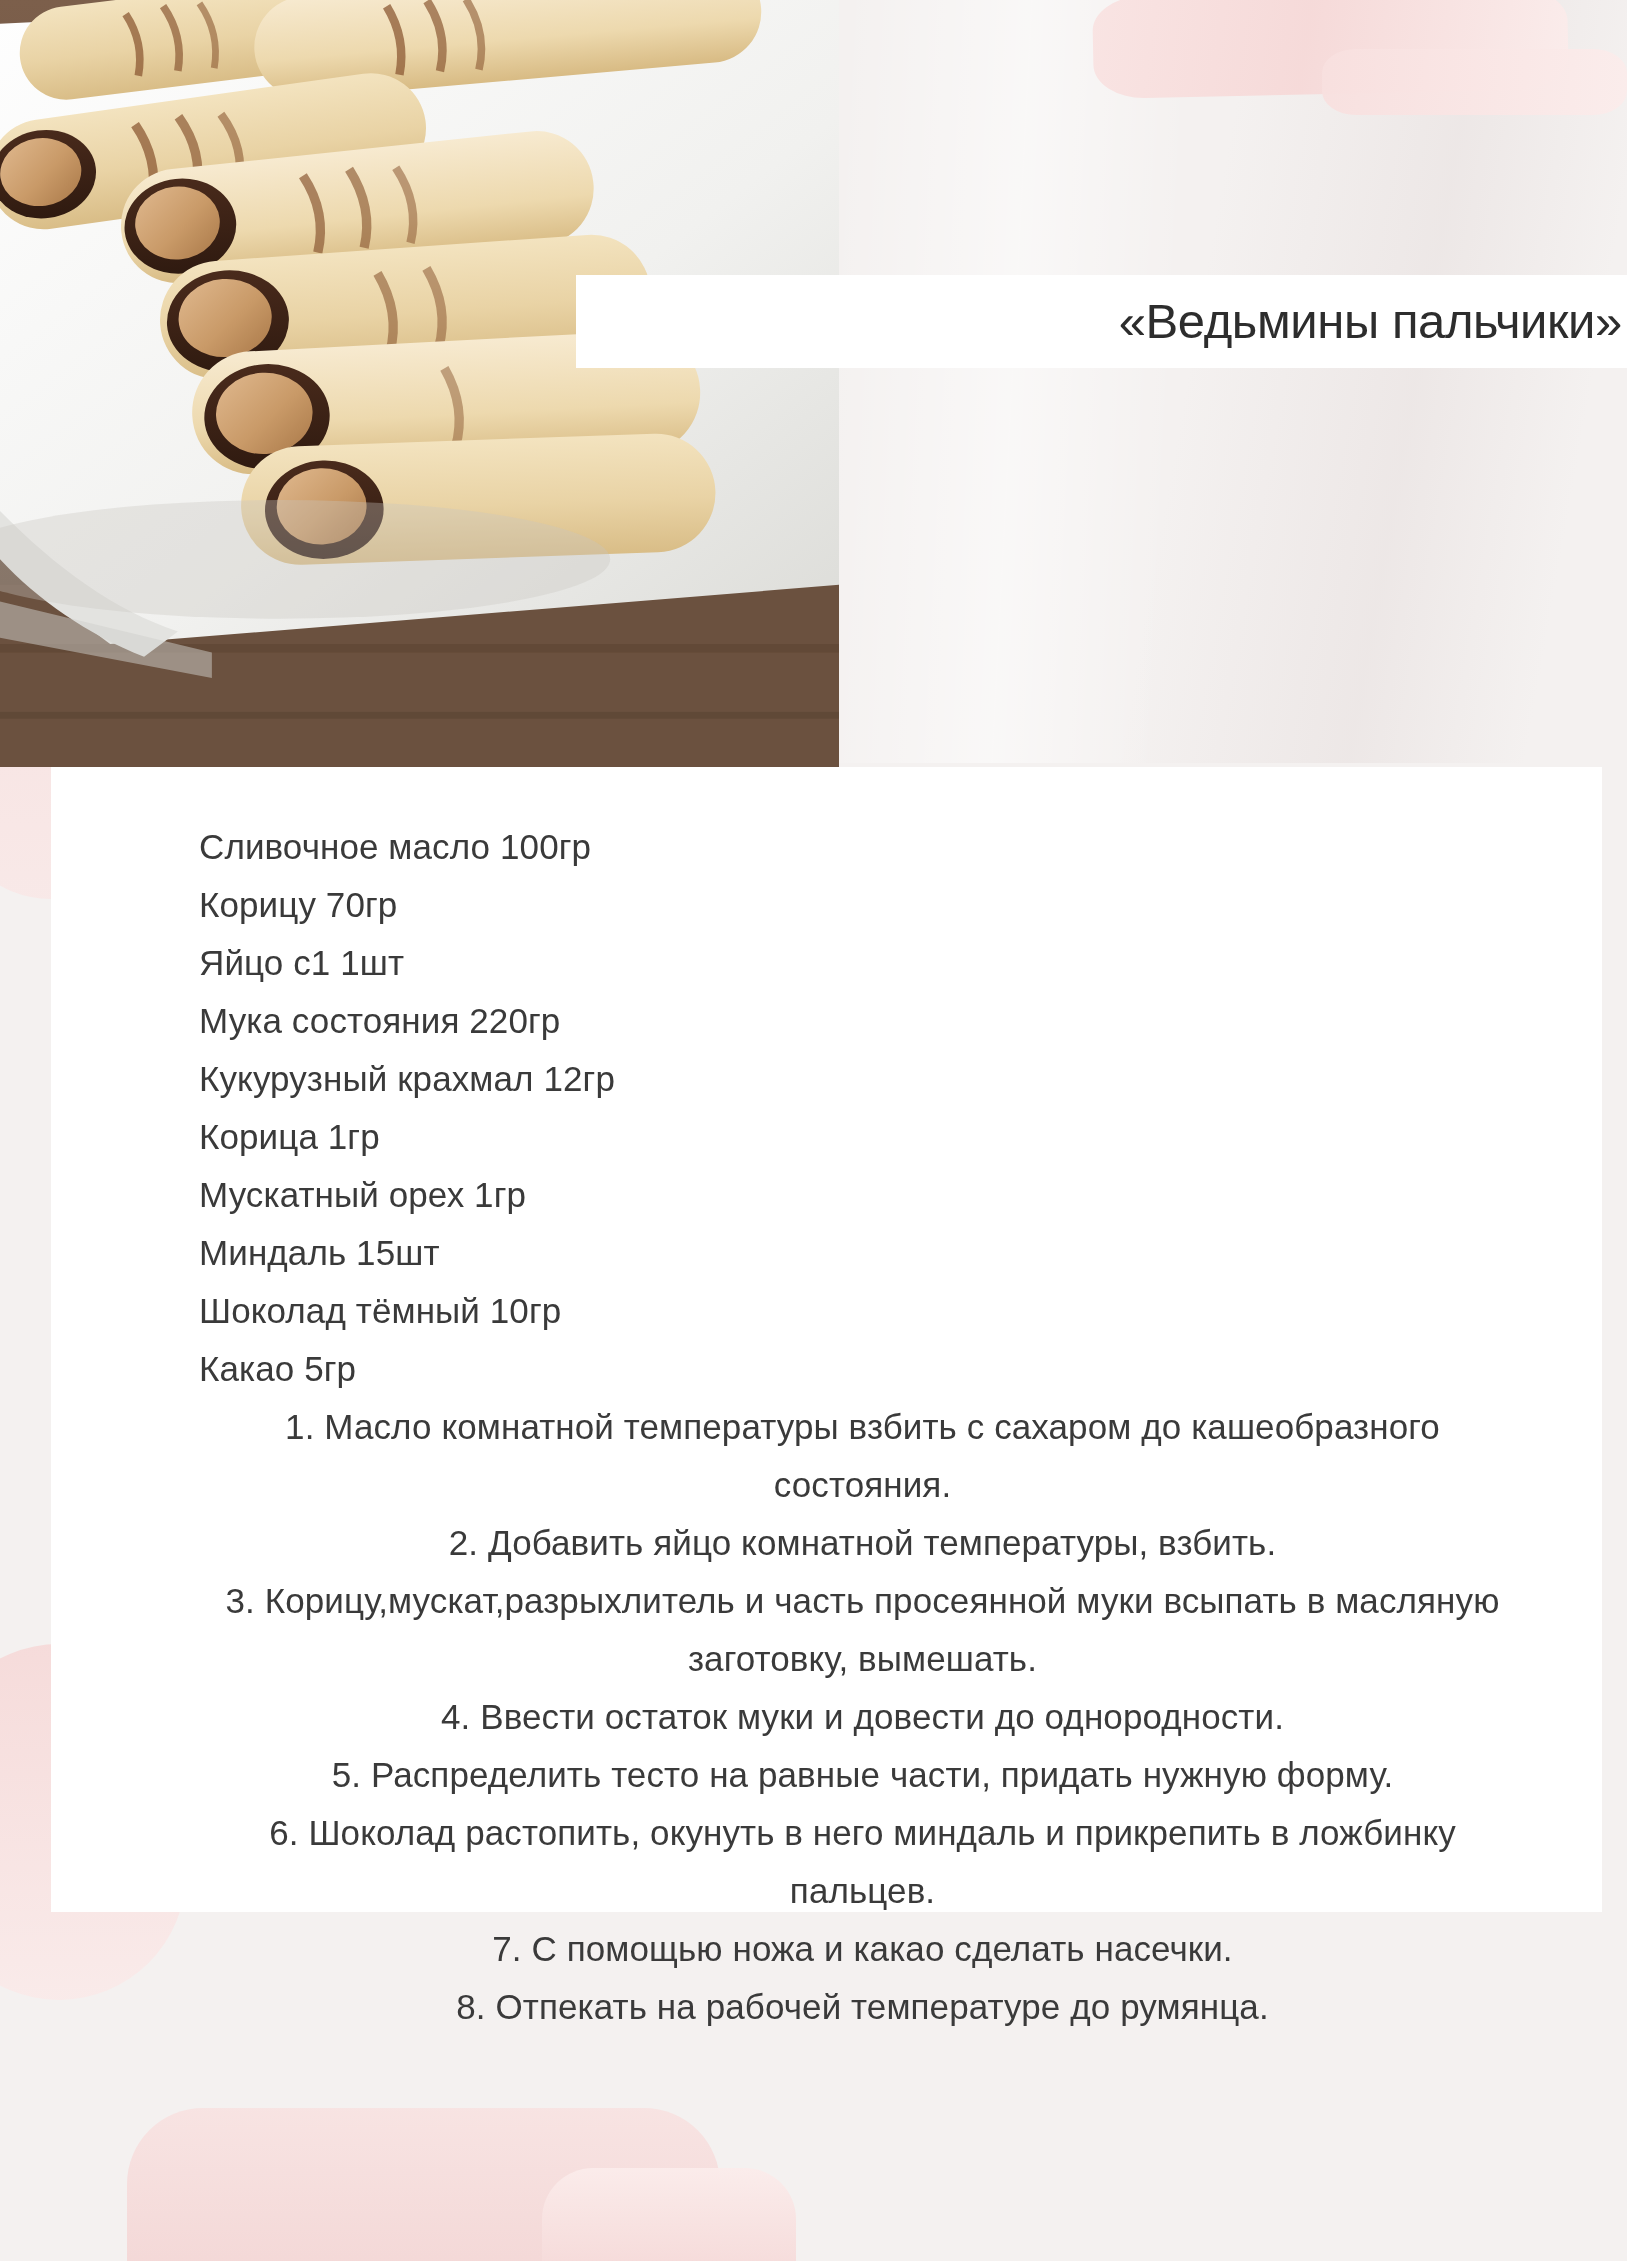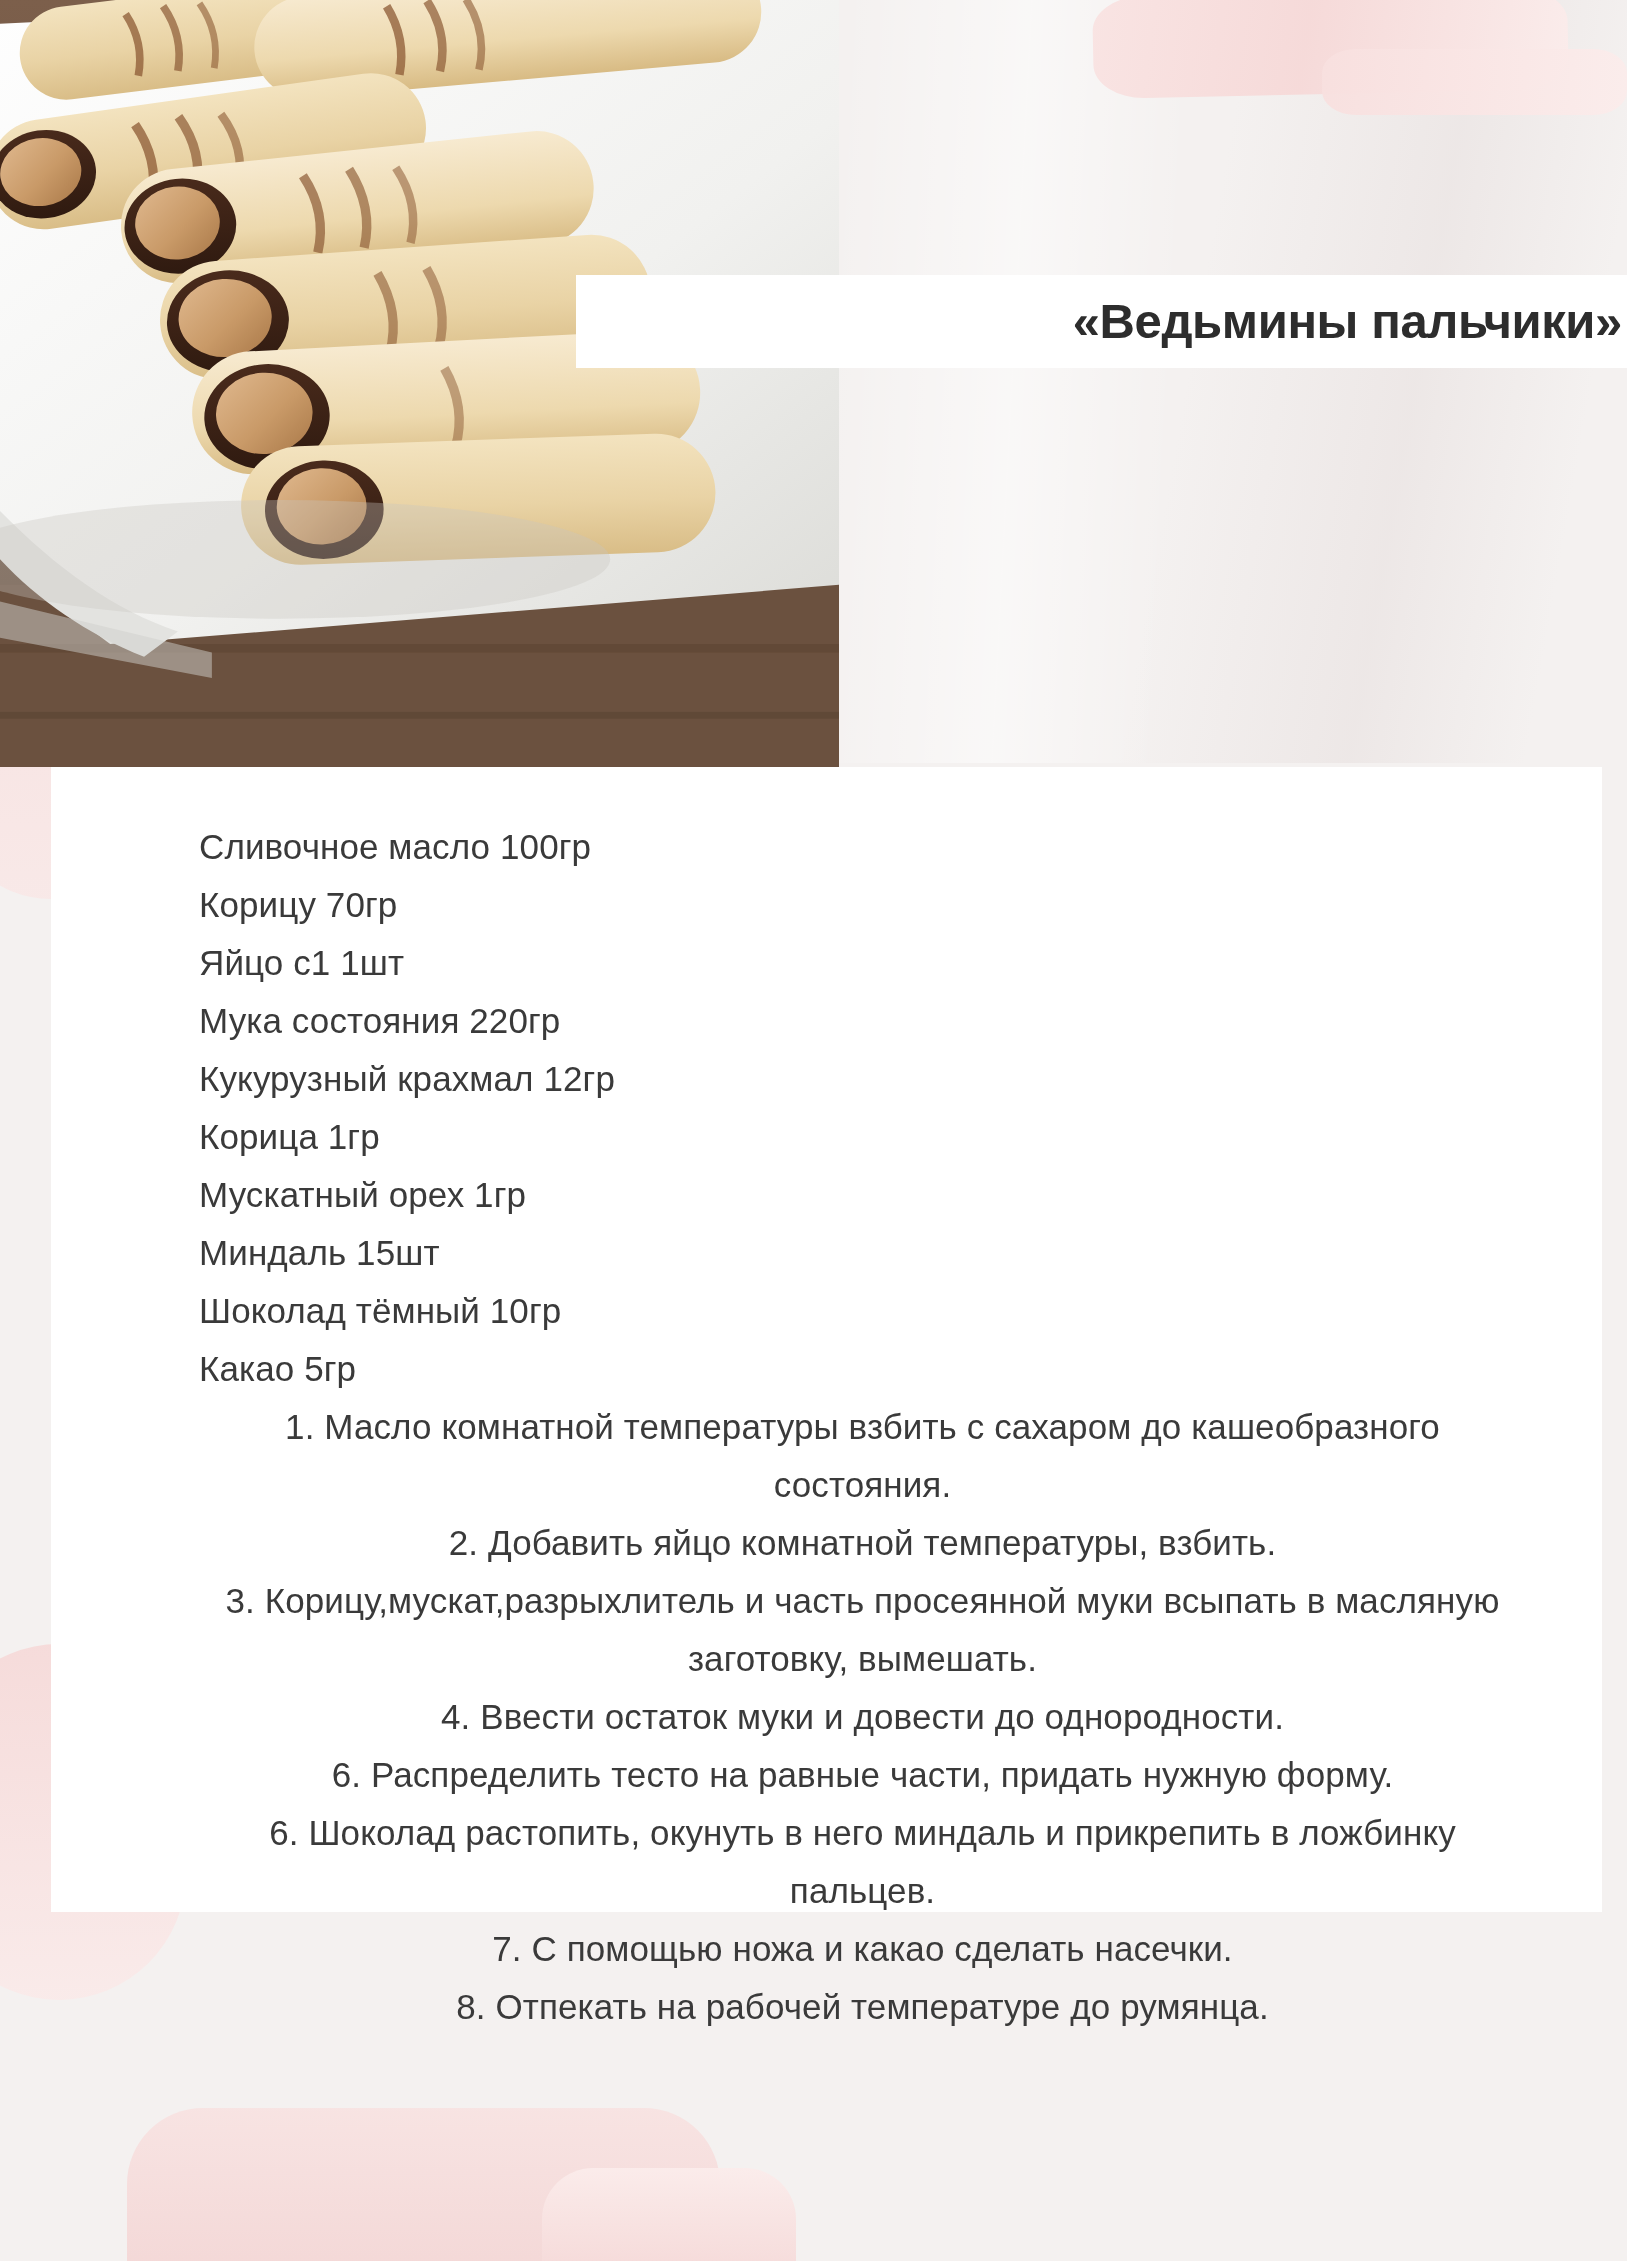--- a/index.html
+++ b/index.html
@@ -112,21 +112,21 @@
     display: flex;
     align-items: center;
     justify-content: flex-end;
     padding-right: 5.1px;
     box-sizing: border-box;
   }
   .title-band h1 {
     margin: 0;
     font-size: 49px;
     line-height: 1;
-    font-weight: 700;
+    font-weight: 400;
     color: #2d2d2d;
     letter-spacing: -0.4px;
     white-space: nowrap;
     font-family: "Liberation Sans", sans-serif;
   }
 
   
   .card {
     position: absolute;
     top: 767px;
@@ -280,20 +280,20 @@
       <div class="line">Мускатный орех 1гр</div>
       <div class="line">Миндаль 15шт</div>
       <div class="line">Шоколад тёмный 10гр</div>
       <div class="line">Какао 5гр</div>
     </div>
     <div class="steps">
       <div class="line">1. Масло комнатной температуры взбить с сахаром до кашеобразного состояния.</div>
       <div class="line">2. Добавить яйцо комнатной температуры, взбить.</div>
       <div class="line">3. Корицу,мускат,разрыхлитель и часть просеянной муки всыпать в масляную заготовку, вымешать.</div>
       <div class="line">4. Ввести остаток муки и довести до однородности.</div>
-      <div class="line">6. Распределить тесто на равные части, придать нужную форму.</div>
+      <div class="line">5. Распределить тесто на равные части, придать нужную форму.</div>
       <div class="line">6. Шоколад растопить, окунуть в него миндаль и прикрепить в ложбинку пальцев.</div>
       <div class="line">7. С помощью ножа и какао сделать насечки.</div>
       <div class="line">8. Отпекать на рабочей температуре до румянца.</div>
     </div>
   </div>
 </div>
 
 
 </body></html>

